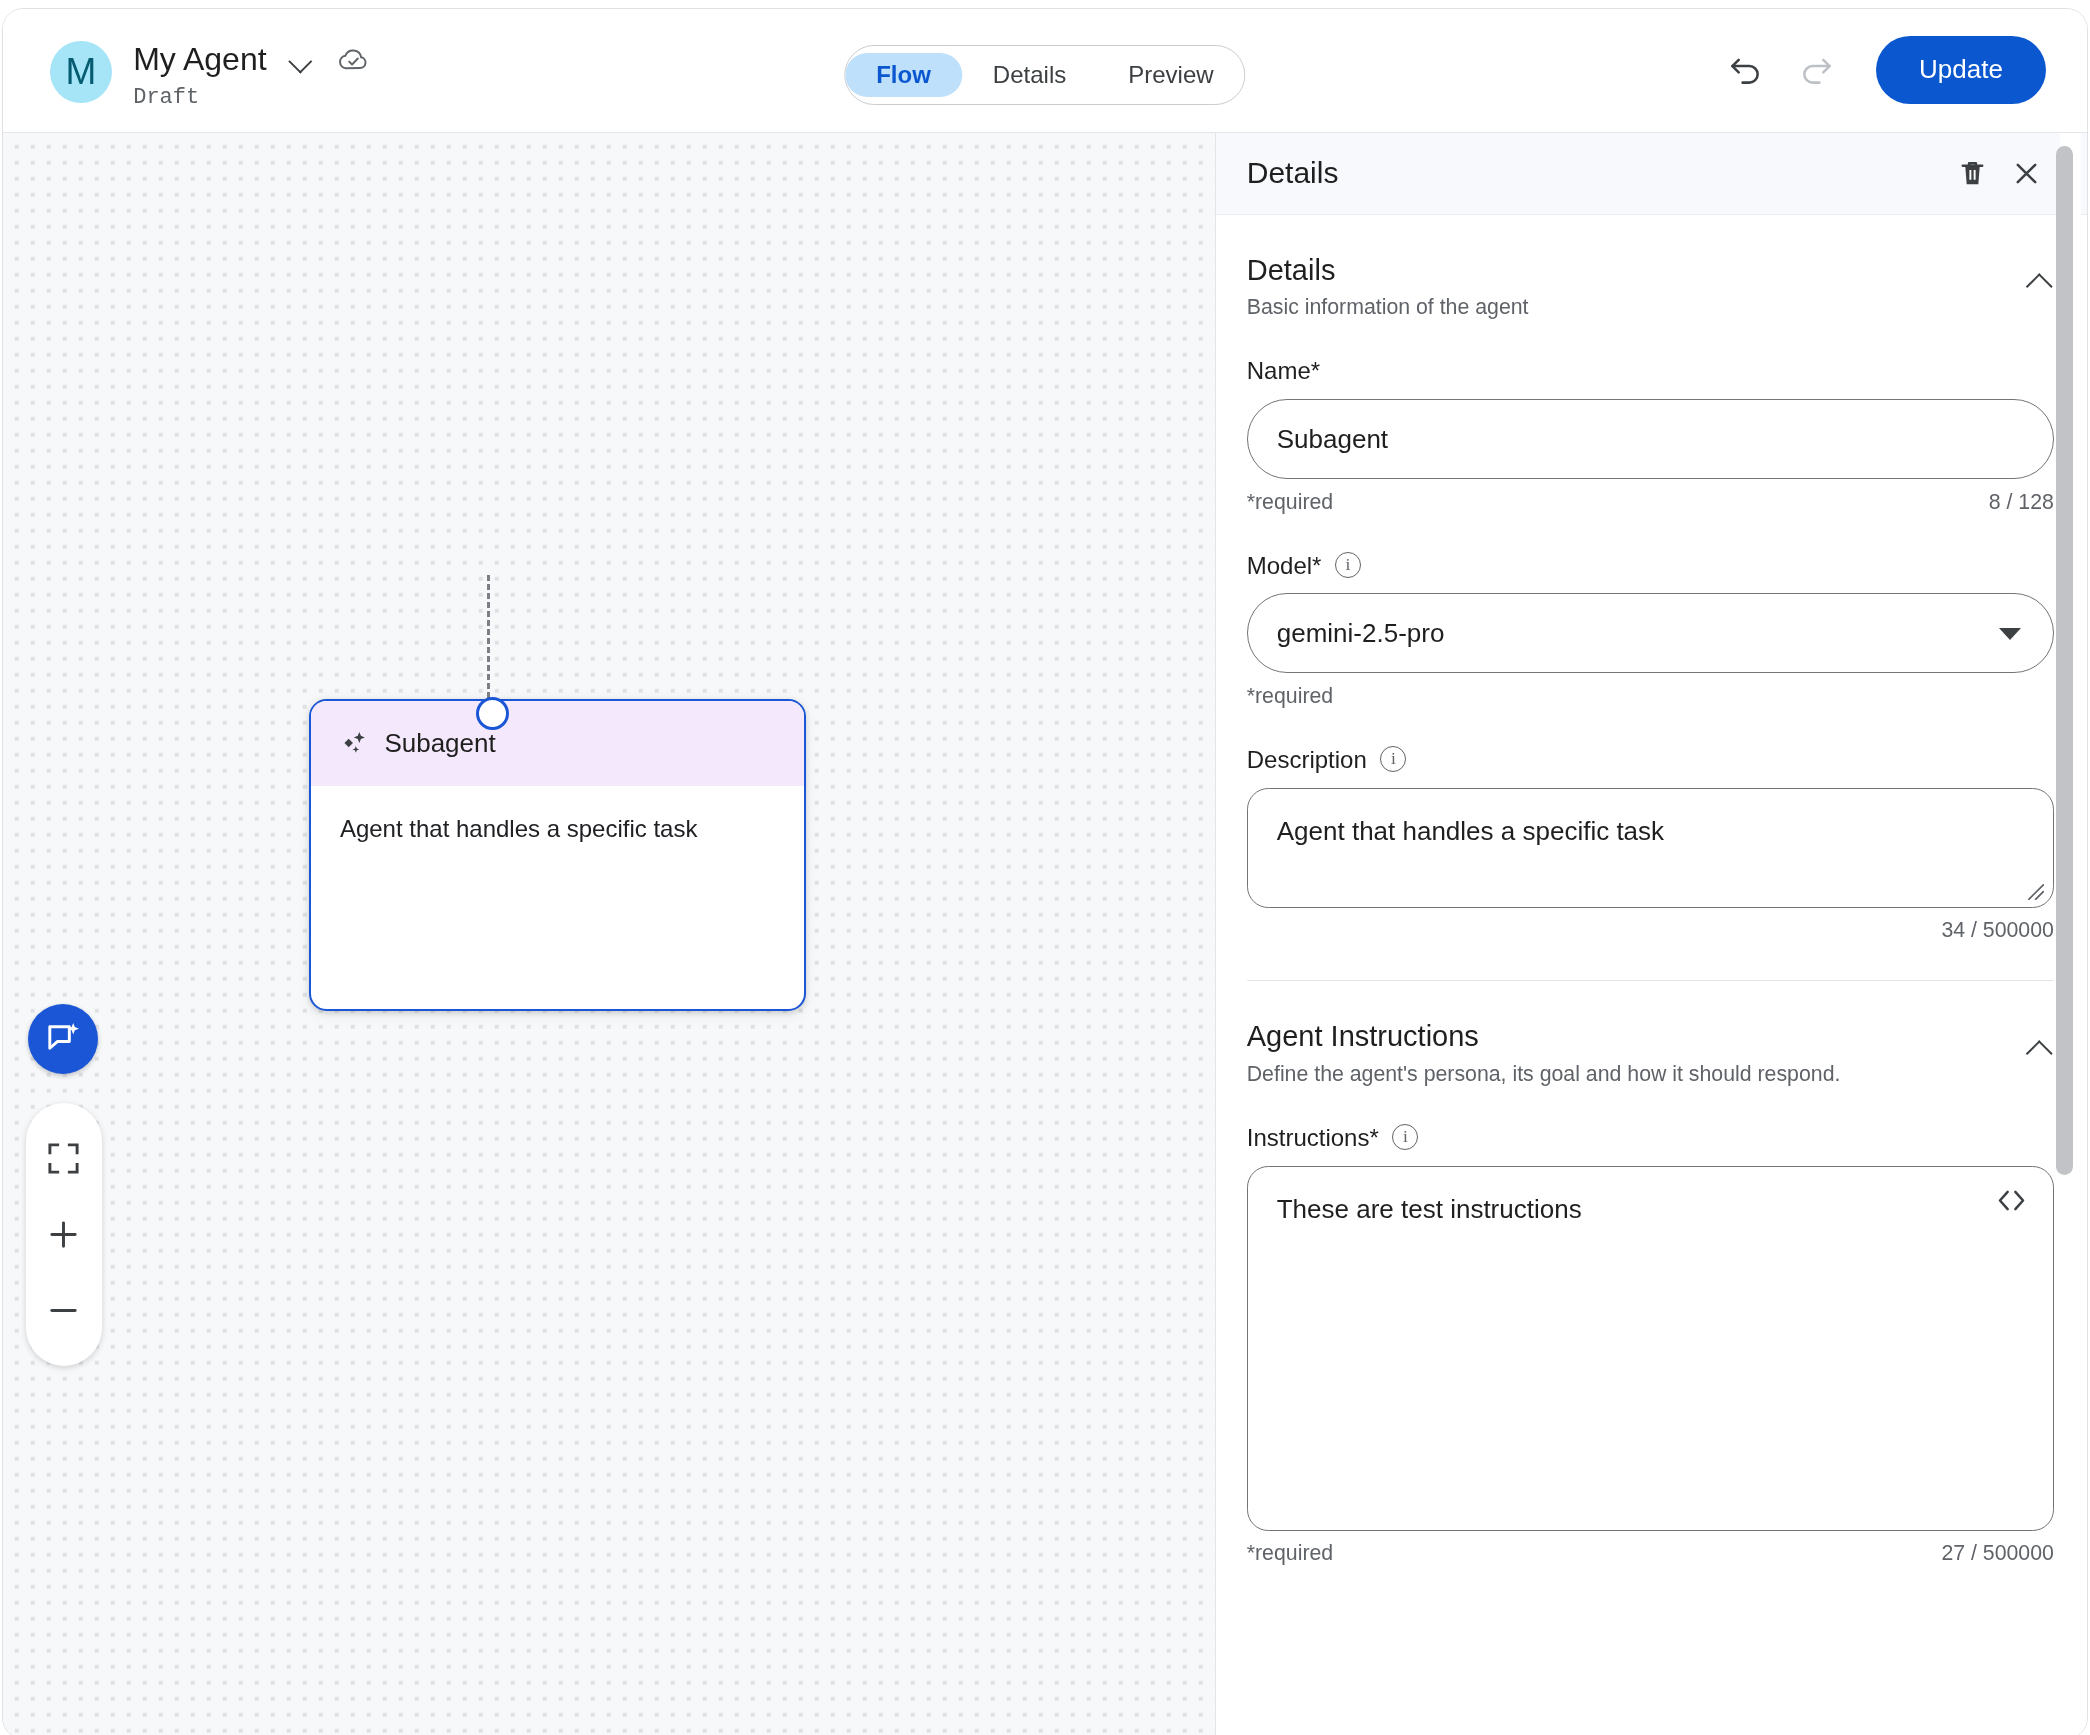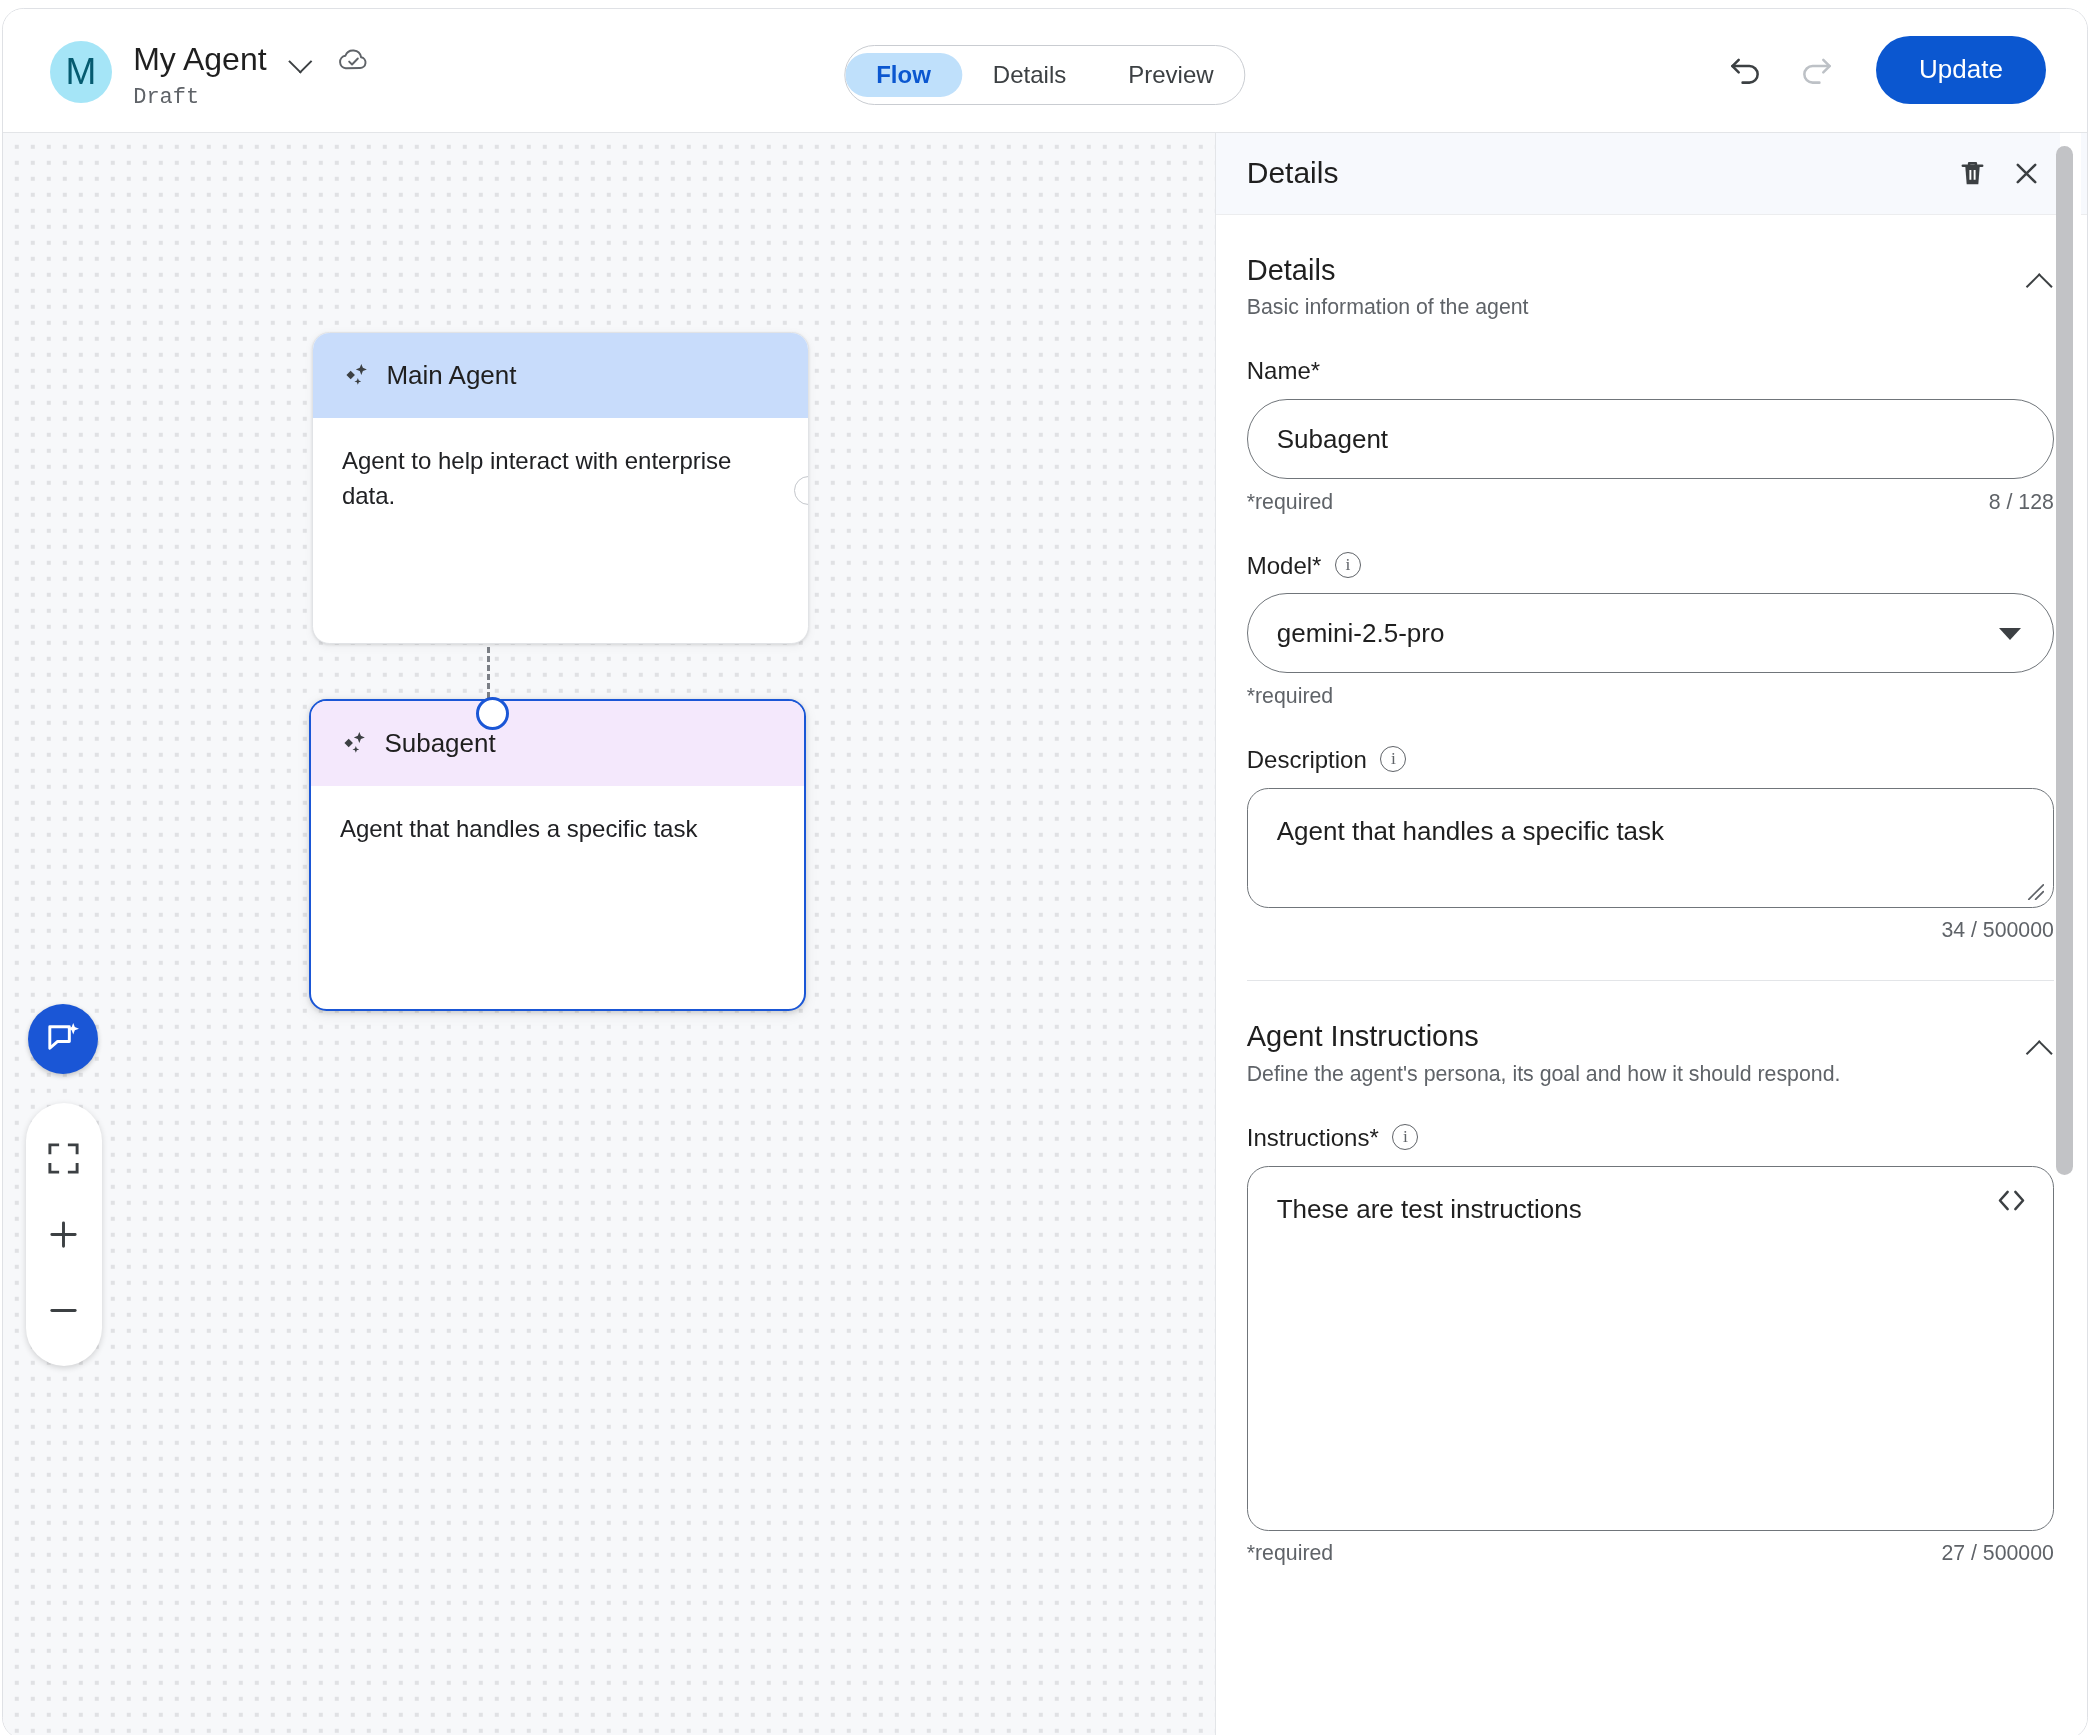--- a/index.html
+++ b/index.html
@@ -322,32 +322,20 @@
       <button class="btn-primary">Update</button>
     </div>
   </div>
 
   <div class="body-wrap">
 
     <div class="canvas">
 
       <div class="edge" style="left:484px; top:442px; height:141px;"></div>
 
-      <div class="node" style="left:309px; top:199px;">
-        <div class="node-head blue">
-          <svg class="spark" viewBox="0 0 30 30">
-            <path d="M9 10 L13.4 14.4 L9 18.8 L4.6 14.4 Z" fill="#3c4043"></path>
-            <path d="M20 3 L21.6 7.1 L25.7 8.7 L21.6 10.3 L20 14.4 L18.4 10.3 L14.3 8.7 L18.4 7.1 Z" fill="#3c4043"></path>
-            <path d="M16.4 17.6 L17.4 20.1 L19.9 21.1 L17.4 22.1 L16.4 24.6 L15.4 22.1 L12.9 21.1 L15.4 20.1 Z" fill="#3c4043"></path>
-          </svg>
-          <span>Main Agent</span>
-        </div>
-        <div class="node-body">Agent to help interact with enterprise data.</div>
-        <div class="port" style="right:-15.5px; top:143px;"></div>
-      </div>
 
       <div class="node selected" style="left:306px; top:566px;">
         <div class="node-head violet">
           <svg class="spark" viewBox="0 0 30 30">
             <path d="M9 10 L13.4 14.4 L9 18.8 L4.6 14.4 Z" fill="#3c4043"></path>
             <path d="M20 3 L21.6 7.1 L25.7 8.7 L21.6 10.3 L20 14.4 L18.4 10.3 L14.3 8.7 L18.4 7.1 Z" fill="#3c4043"></path>
             <path d="M16.4 17.6 L17.4 20.1 L19.9 21.1 L17.4 22.1 L16.4 24.6 L15.4 22.1 L12.9 21.1 L15.4 20.1 Z" fill="#3c4043"></path>
           </svg>
           <span>Subagent</span>
         </div>

